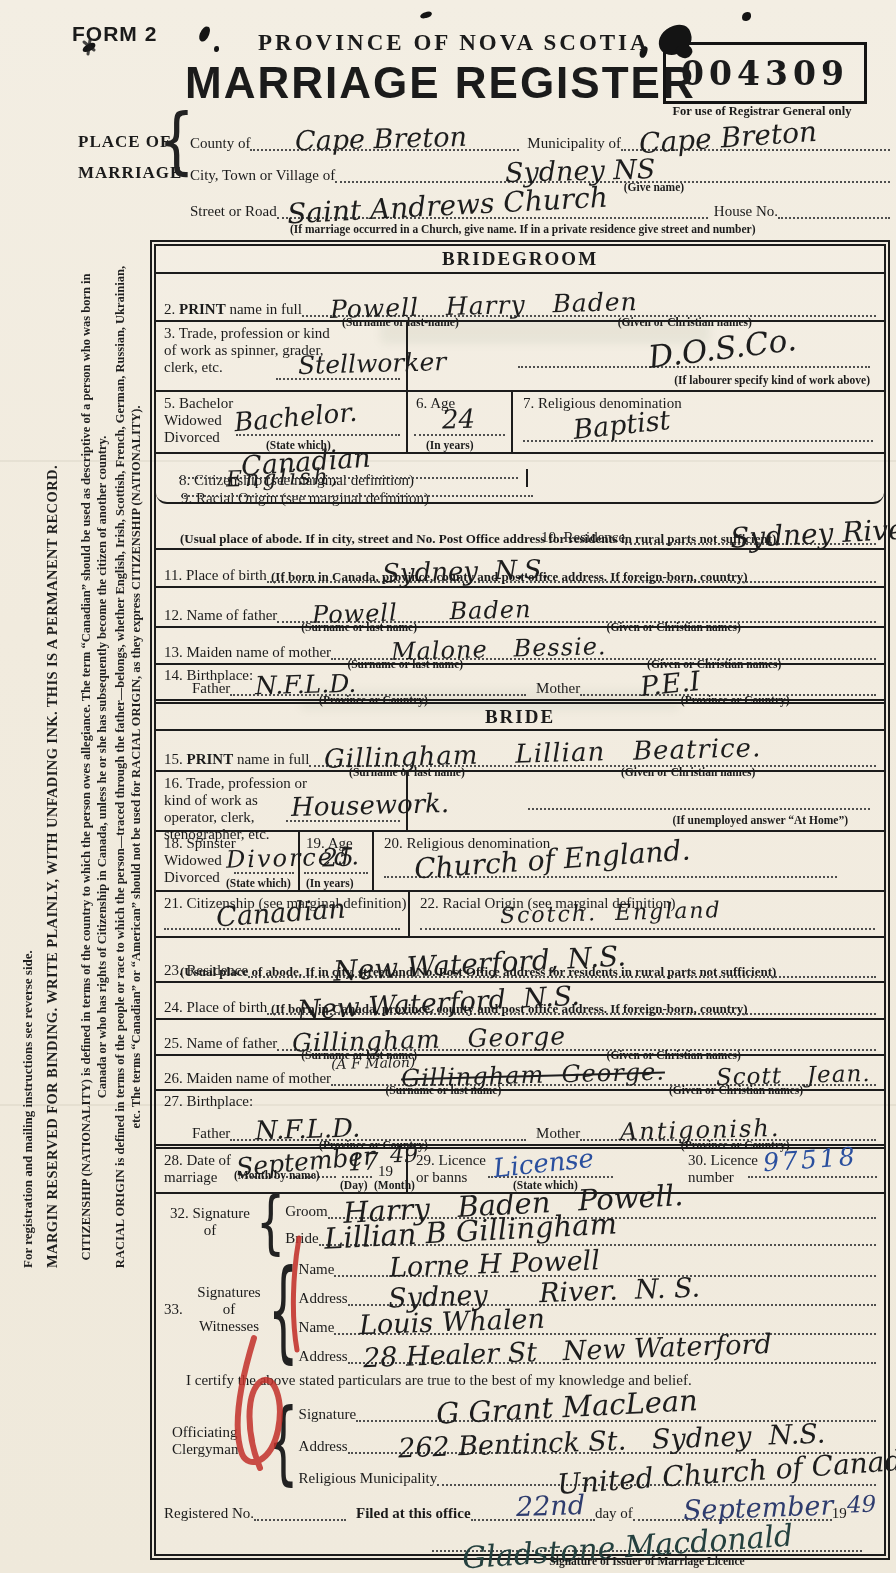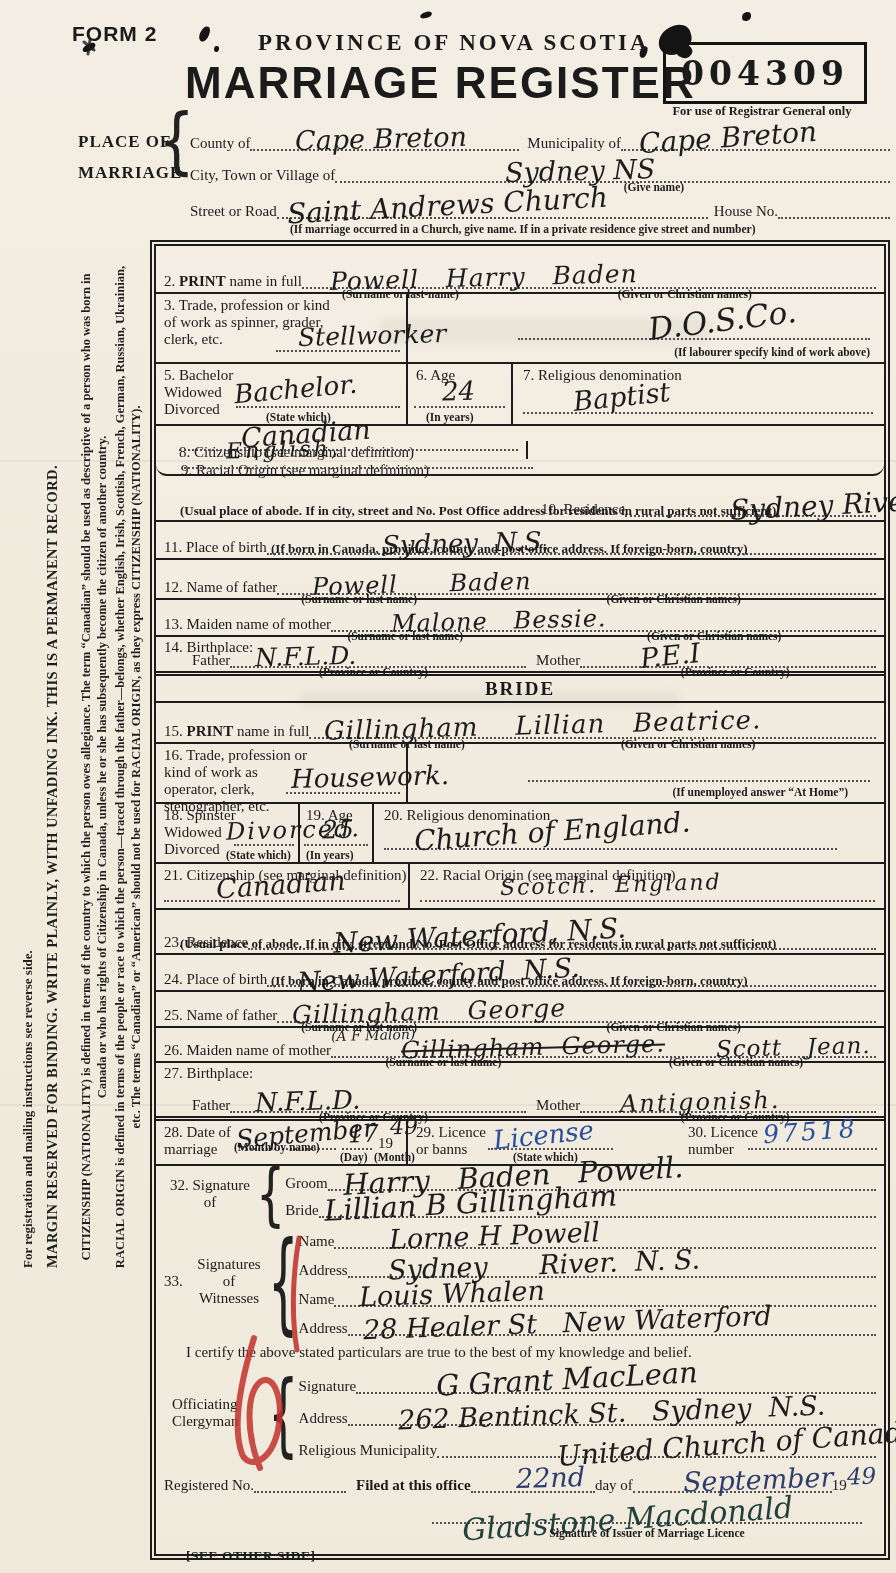--- a/index.html
+++ b/index.html
@@ -121,20 +121,21 @@
       <span class="hw" style="left:10px;font-size:28px;transform:rotate(-3deg);">Saint Andrews Church</span>
     </span>
     <span class="lbl" style="margin-left:6px;">House No.</span>
     <span class="fill" style="max-width:112px;"></span>
   </div>
   <div class="sub" style="margin-left:100px;margin-top:1px;">(If marriage occurred in a Church, give name.   If in a private residence give street and number)</div>
 </div>
 
 <div class="formbox">
 
+  <div class="row sec-h" style="height:28px;">BRIDEGROOM</div>
 
   <div class="row" style="height:48px;">
     <div class="fieldrow">
       <span class="lbl"><span>2.</span> <span class="blb">PRINT</span><span> name in full</span></span>
       <span class="fill">
         <span class="hw" style="left:28px;font-size:25px;letter-spacing:1px;">Powell   Harry   Baden</span>
         <span class="subcap" style="left:7%;top:5px;">(Surname or last-name)</span>
         <span class="subcap" style="left:55%;top:5px;">(Given or Christian names)</span>
       </span>
     </div>

